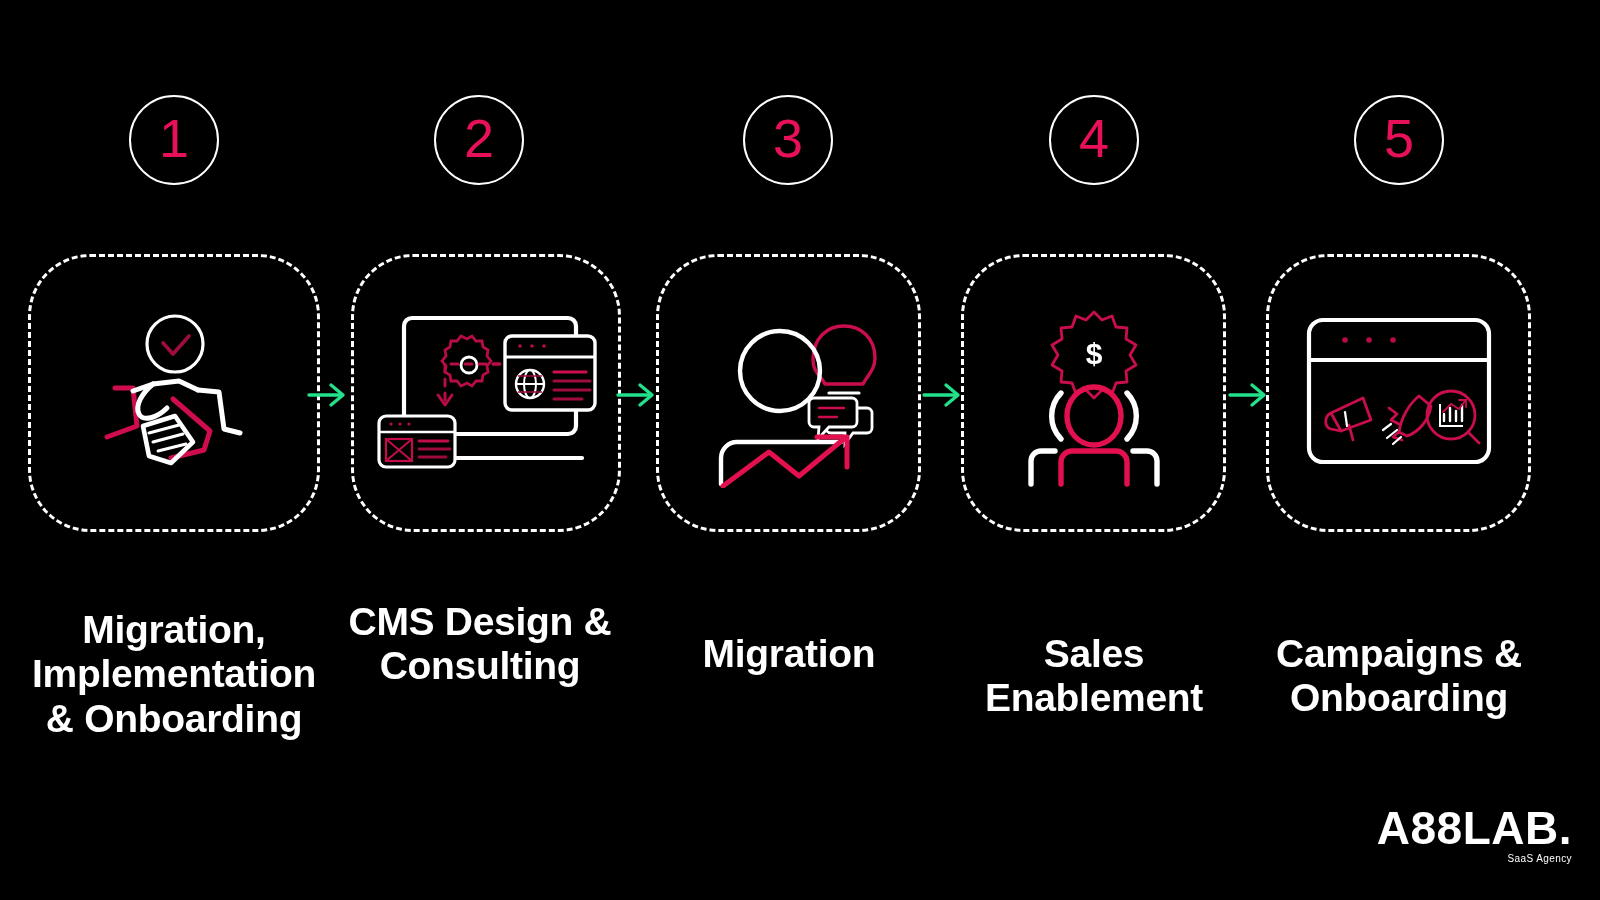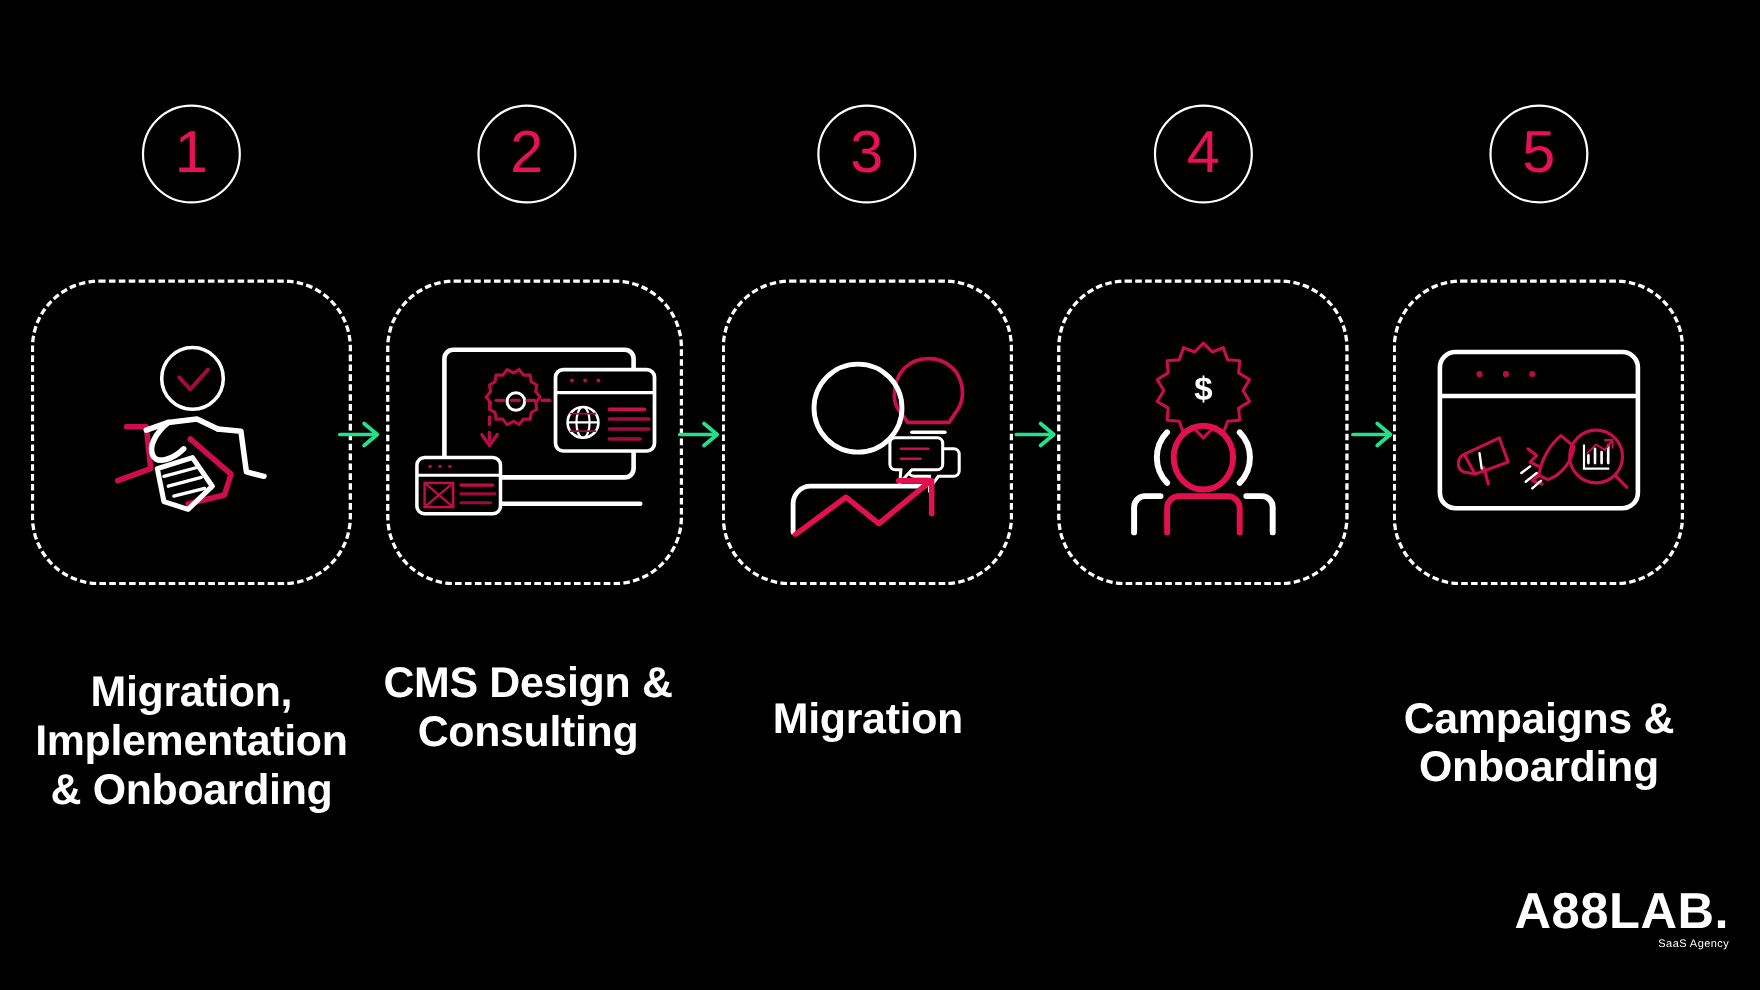--- a/index.html
+++ b/index.html
@@ -293,20 +293,24 @@
 
   <div class="label" style="left:330px; top:600px; width:300px; font-size:39px;">
     <div>CMS Design &amp;</div>
     <div>Consulting</div>
   </div>
 
   <div class="label" style="left:640px; top:632px; width:298px; font-size:39px;">
     <div>Migration</div>
   </div>
 
+  <div class="label" style="left:945px; top:632px; width:298px; font-size:39px;">
+    <div>Sales</div>
+    <div>Enablement</div>
+  </div>
 
   <div class="label" style="left:1250px; top:632px; width:298px; font-size:39px;">
     <div>Campaigns &amp;</div>
     <div>Onboarding</div>
   </div>
 
   <div class="logo" style="right:28px; bottom:36px;">
     <div class="logo-main">A88LAB.</div>
     <div class="logo-sub">SaaS Agency</div>
   </div>

